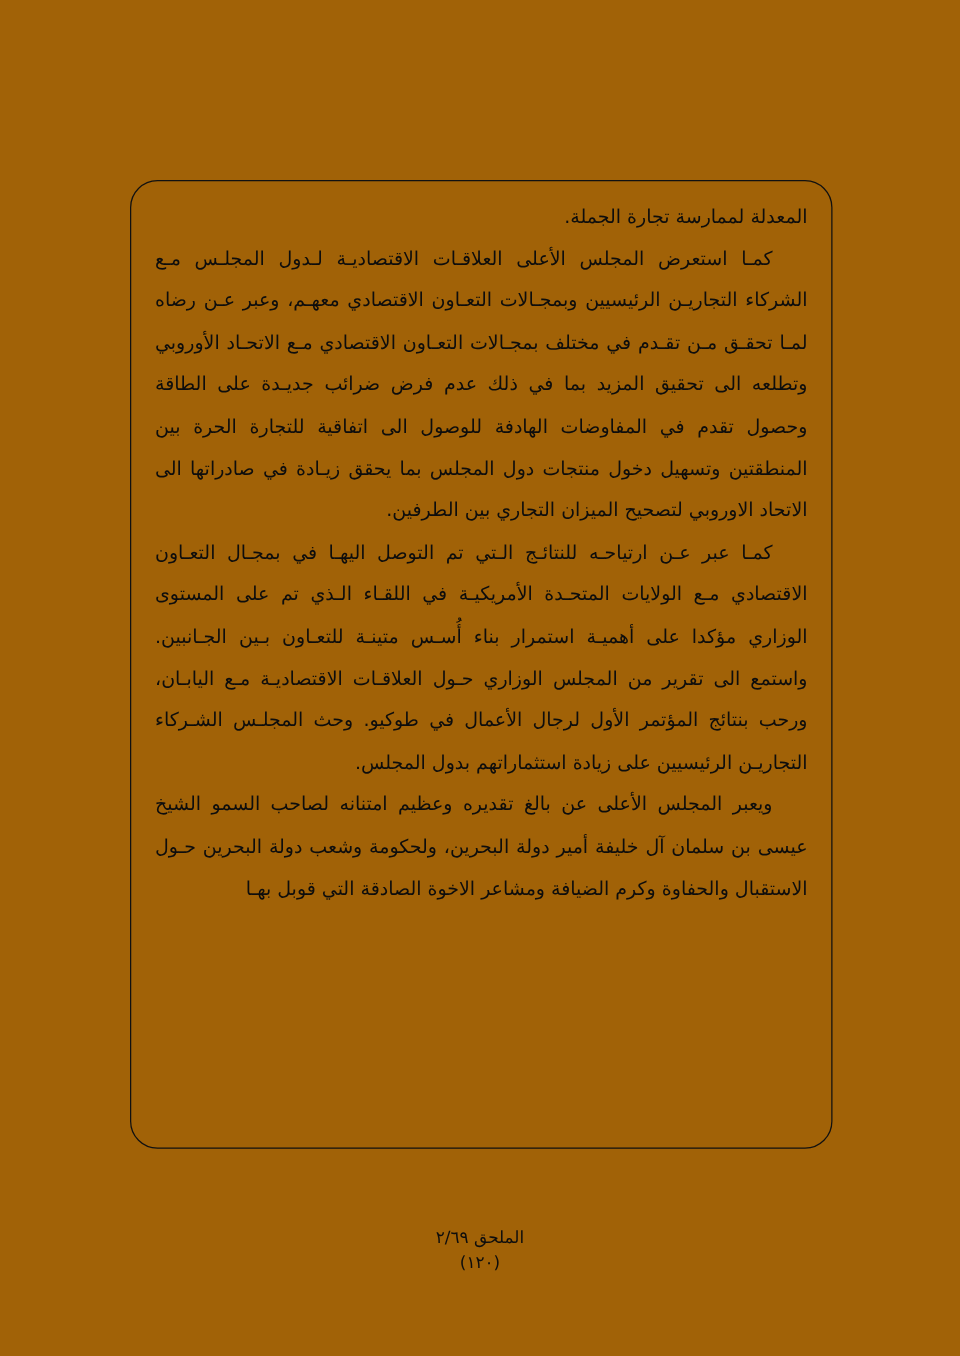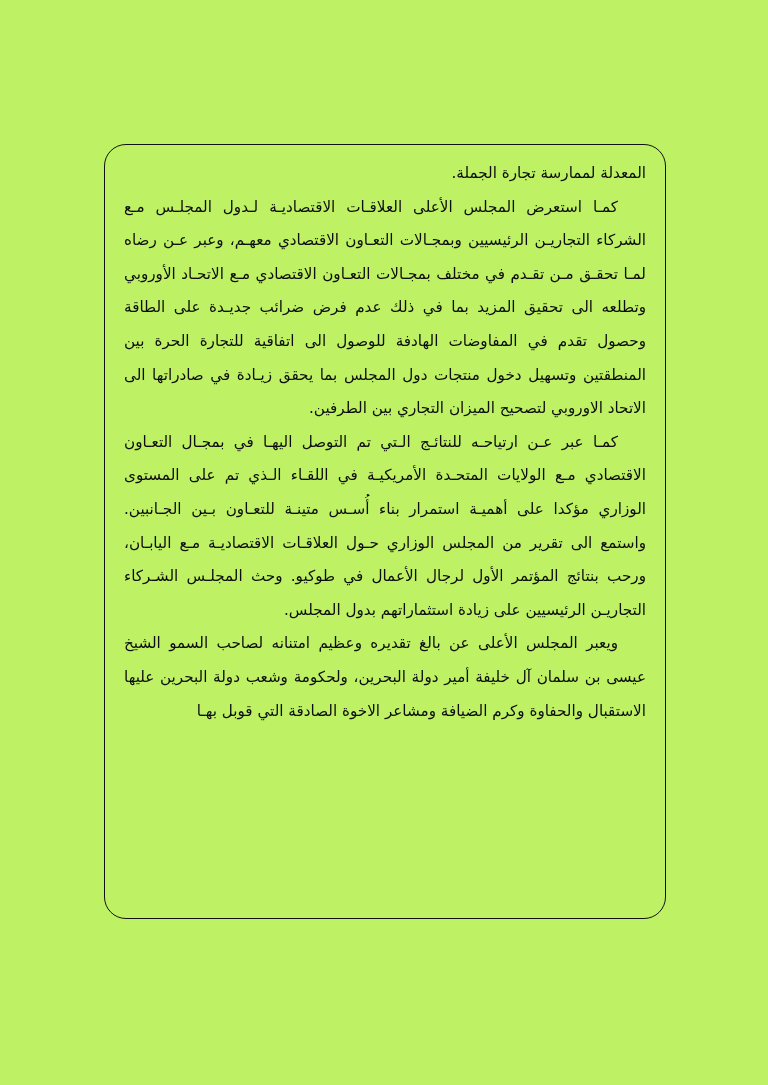--- a/index.html
+++ b/index.html
@@ -14,21 +14,21 @@
     font-family: "DejaVu Sans", sans-serif;
     overflow: hidden;
   }
 
   .page {
     position: absolute;
     left: 0;
     top: 0;
     width: 768px;
     height: 1085px;
-    background: #bef264;
+    background: #a16207;
   }
 
   
   .text-frame {
     position: absolute;
     left: 104px;
     top: 144px;
     width: 562px;
     height: 775px;
     border: 1.6px solid #111111;
@@ -87,17 +87,21 @@
 <body>
 
 <div class="page">
 
   <div class="text-frame"></div>
 
   <div class="text-block">
     <p class="para first">المعدلة لممارسة تجارة الجملة.</p>
     <p class="para indent">كمـا استعرض المجلس الأعلى العلاقـات الاقتصاديـة لـدول المجلـس مـع الشركاء التجاريـن الرئيسيين وبمجـالات التعـاون الاقتصادي معهـم، وعبر عـن رضاه لمـا تحقـق مـن تقـدم في مختلف بمجـالات التعـاون الاقتصادي مـع الاتحـاد الأوروبي وتطلعه الى تحقيق المزيد بما في ذلك عدم فرض ضرائب جديـدة على الطاقة وحصول تقدم في المفاوضات الهادفة للوصول الى اتفاقية للتجارة الحرة بين المنطقتين وتسهيل دخول منتجات دول المجلس بما يحقق زيـادة في صادراتها الى الاتحاد الاوروبي لتصحيح الميزان التجاري بين الطرفين.</p>
     <p class="para indent">كمـا عبر عـن ارتياحـه للنتائـج الـتي تم التوصل اليهـا في بمجـال التعـاون الاقتصادي مـع الولايات المتحـدة الأمريكيـة في اللقـاء الـذي تم على المستوى الوزاري مؤكدا على أهميـة استمرار بناء أُسـس متينـة للتعـاون بـين الجـانبين. واستمع الى تقرير من المجلس الوزاري حـول العلاقـات الاقتصاديـة مـع اليابـان، ورحب بنتائج المؤتمر الأول لرجال الأعمال في طوكيو. وحث المجلـس الشـركاء التجاريـن الرئيسيين على زيادة استثماراتهم بدول المجلس.</p>
-    <p class="para indent">ويعبر المجلس الأعلى عن بالغ تقديره وعظيم امتنانه لصاحب السمو الشيخ عيسى بن سلمان آل خليفة أمير دولة البحرين، ولحكومة وشعب دولة البحرين عليها الاستقبال والحفاوة وكرم الضيافة ومشاعر الاخوة الصادقة التي قوبل بهـا</p>
+    <p class="para indent">ويعبر المجلس الأعلى عن بالغ تقديره وعظيم امتنانه لصاحب السمو الشيخ عيسى بن سلمان آل خليفة أمير دولة البحرين، ولحكومة وشعب دولة البحرين حـول الاستقبال والحفاوة وكرم الضيافة ومشاعر الاخوة الصادقة التي قوبل بهـا</p>
   </div>
 
+  <div class="footer">
+    <div class="sec">الملحق ٢/٦٩</div>
+    <div class="pg">(١٢٠)</div>
+  </div>
 
 </div>
 
 </body></html>

